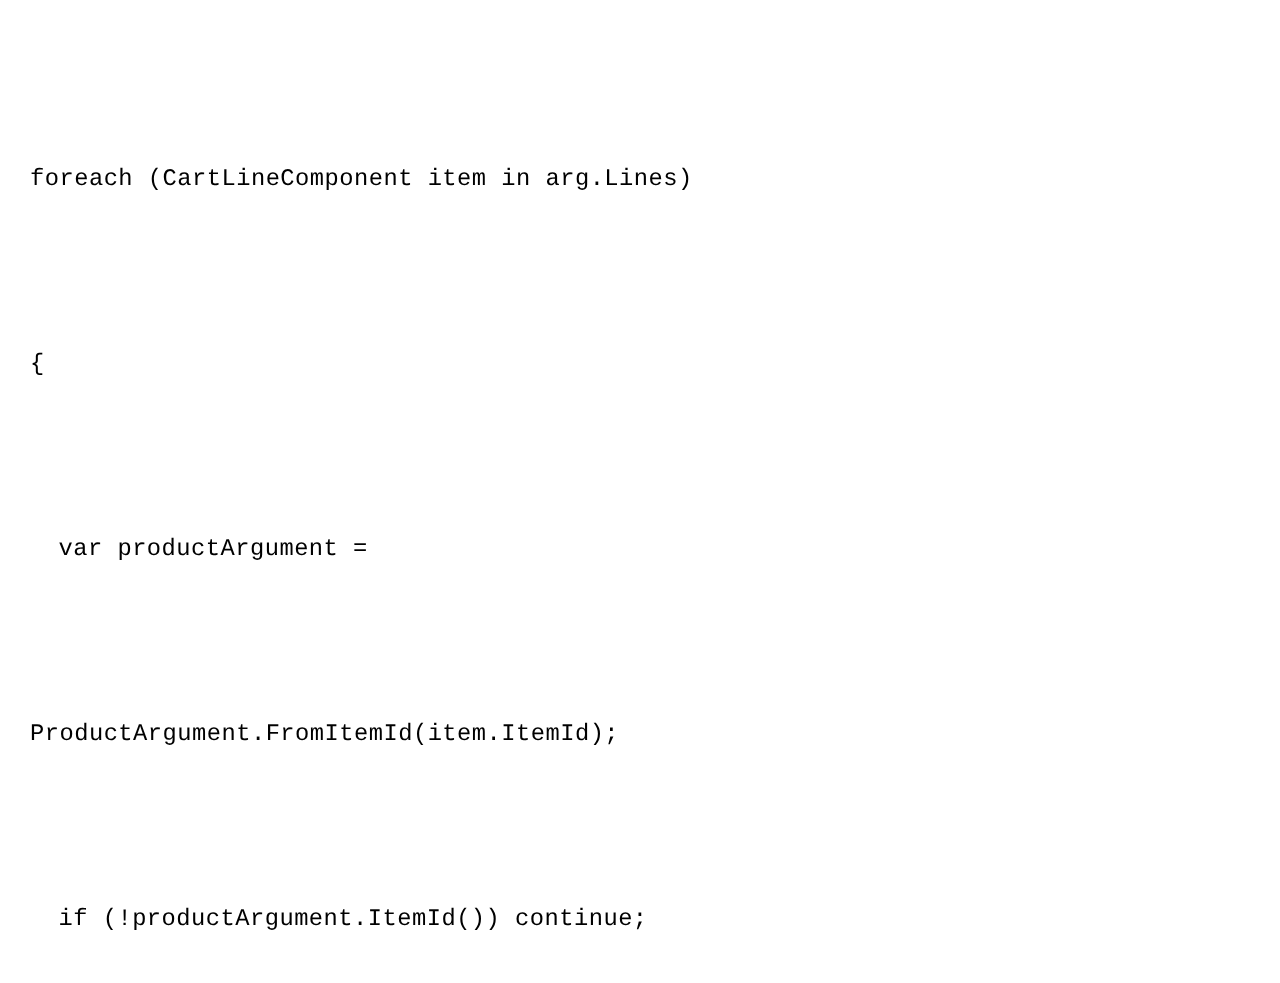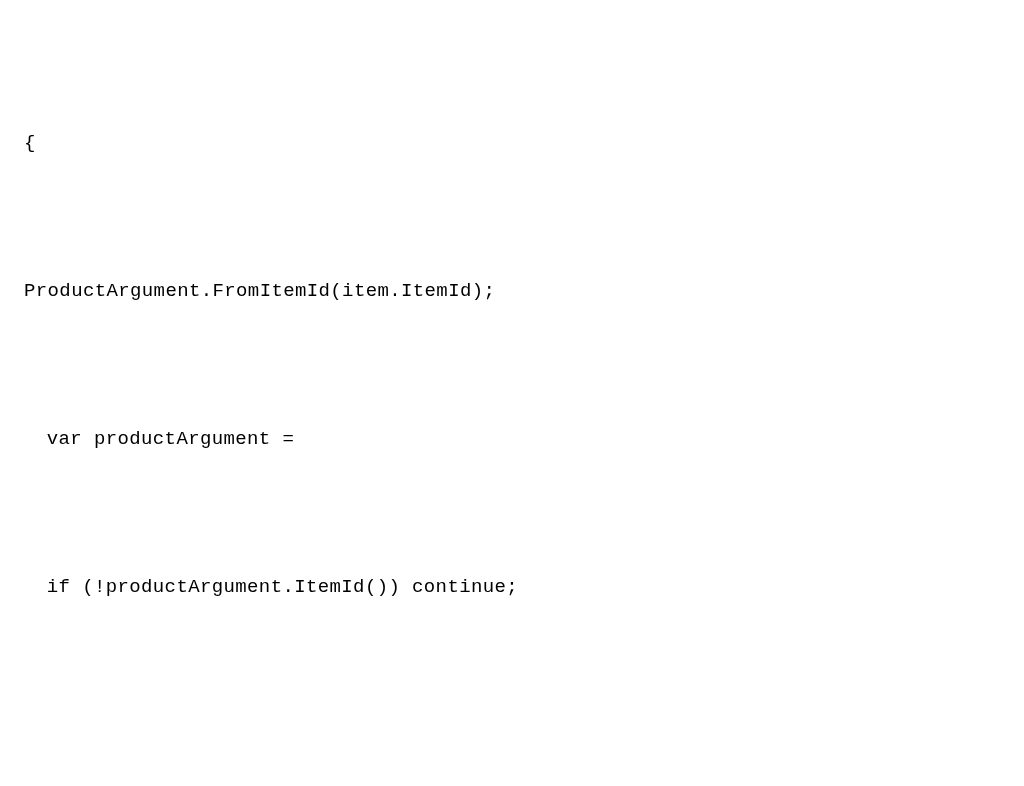--- a/index.html
+++ b/index.html
@@ -25,23 +25,24 @@
       padding-left: 2ch;
     }
     .line {
       display: block;
     }
   </style>
 </head>
 <body>
 
 <div class="code-block">
+  <span class="line">foreach (CartLineComponent item in arg.Lines)</span>
   <span class="line">{</span>
+  <span class="line ind1">var productArgument =</span>
   <span class="line">ProductArgument.FromItemId(item.ItemId);</span>
-  <span class="line ind1">var productArgument =</span>
   <span class="line ind1">if (!productArgument.ItemId()) continue;</span>
   
   
   
   
   
   
   
   
   

